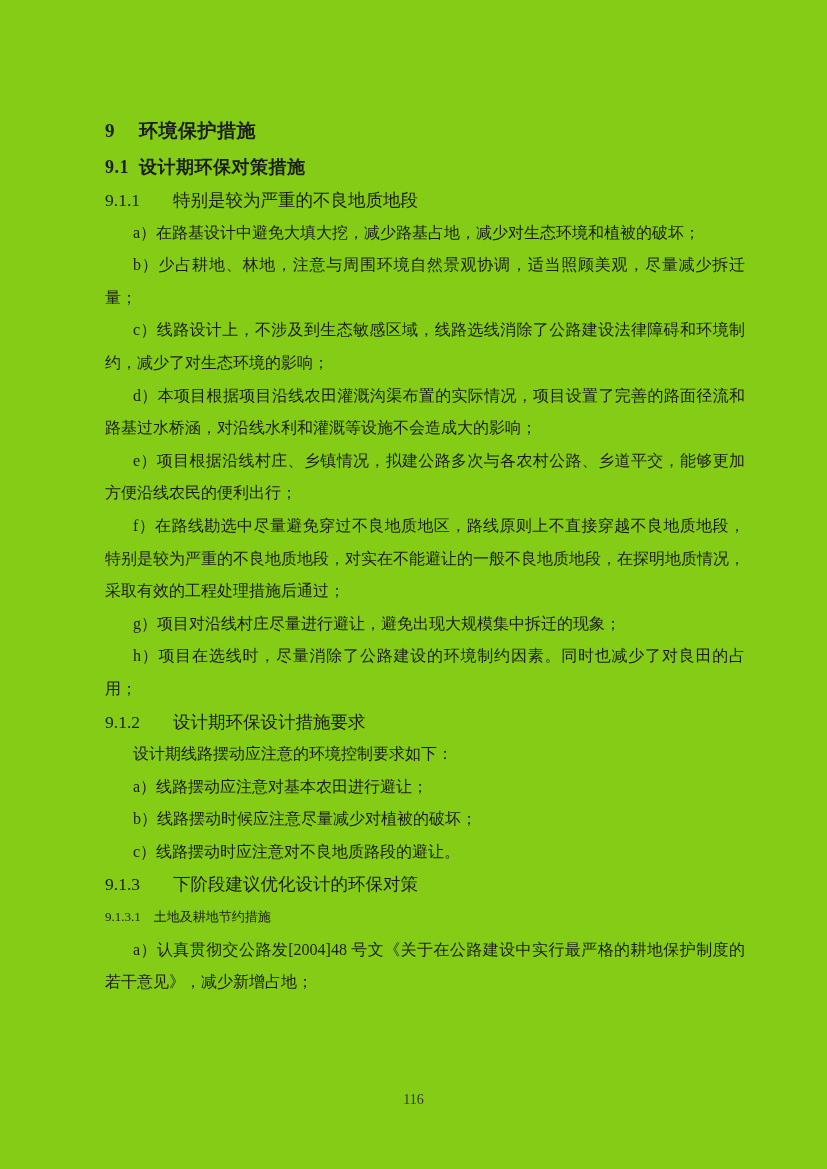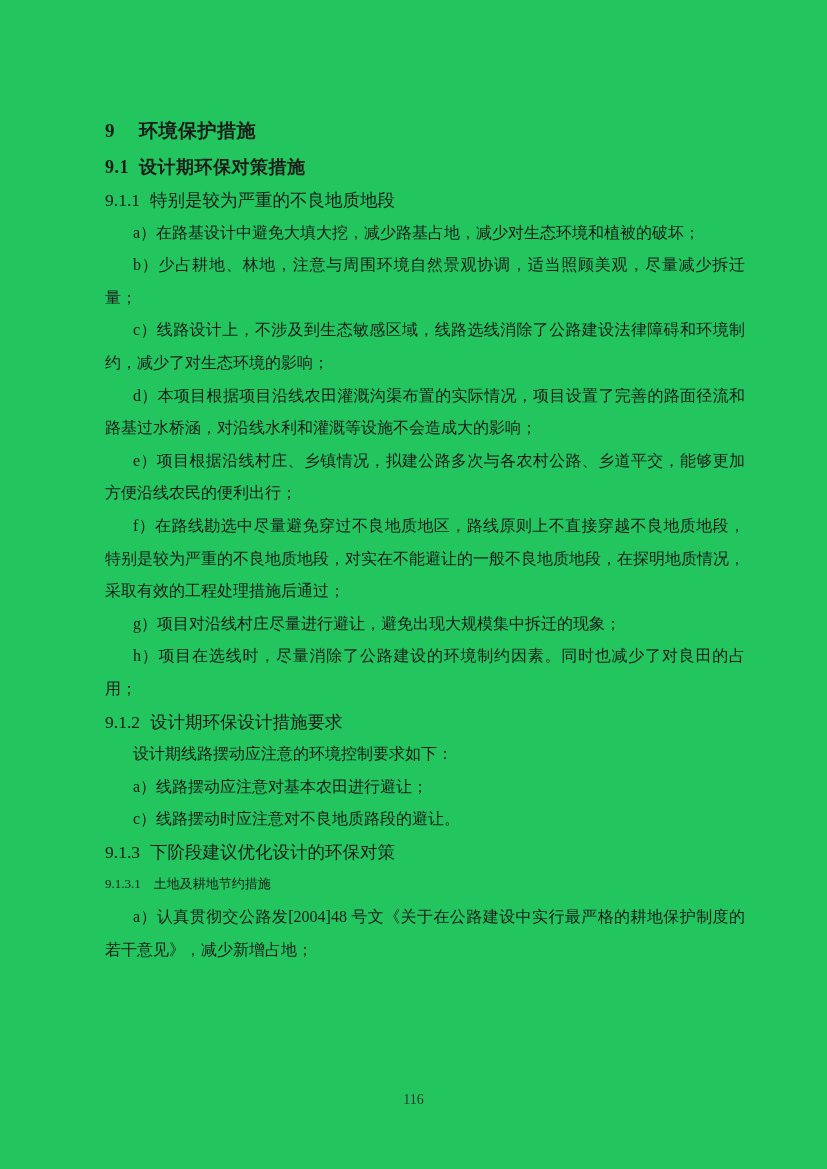--- a/index.html
+++ b/index.html
@@ -9,21 +9,21 @@
     background: #ffffff;
     font-family: "Liberation Serif", "DejaVu Serif", serif;
     color: #1c1c1c;
     position: relative;
     overflow: hidden;
   }
   .page {
     position: absolute;
     top: 0; left: 0;
     width: 827px; height: 1169px;
-    background: #22c55e;
+    background: #84cc16;
   }
   .content {
     position: absolute;
     top: 114px;
     left: 105px;
     width: 640px;
   }
   .h1 {
     font-size: 19px;
     font-weight: bold;
@@ -42,21 +42,21 @@
     font-weight: normal;
     line-height: 32.6px;
   }
   .h4 {
     font-size: 13px;
     font-weight: normal;
     line-height: 32.6px;
   }
   .h1 .num { margin-right: 24px; }
   .h2 .num { margin-right: 10px; }
-  .h3 .num { margin-right: 10px; }
+  .h3 .num { margin-right: 33px; }
   .h4 .num { margin-right: 13px; }
   .para {
     font-size: 16px;
     line-height: 32.6px;
     text-indent: 28px;
     text-align: justify;
     text-justify: inter-ideograph;
   }
   .footer {
     position: absolute;
@@ -95,20 +95,21 @@
     <p class="para">f）在路线勘选中尽量避免穿过不良地质地区，路线原则上不直接穿越不良地质地段，特别是较为严重的不良地质地段，对实在不能避让的一般不良地质地段，在探明地质情况，采取有效的工程处理措施后通过；</p>
     <p class="para">g）项目对沿线村庄尽量进行避让，避免出现大规模集中拆迁的现象；</p>
     <p class="para">h）项目在选线时，尽量消除了公路建设的环境制约因素。同时也减少了对良田的占用；</p>
 
     <div class="h3">
       <span class="num">9.1.2</span><span>设计期环保设计措施要求</span>
     </div>
 
     <p class="para">设计期线路摆动应注意的环境控制要求如下：</p>
     <p class="para">a）线路摆动应注意对基本农田进行避让；</p>
+    <p class="para">b）线路摆动时候应注意尽量减少对植被的破坏；</p>
     <p class="para">c）线路摆动时应注意对不良地质路段的避让。</p>
 
     <div class="h3">
       <span class="num">9.1.3</span><span>下阶段建议优化设计的环保对策</span>
     </div>
 
     <div class="h4">
       <span class="num">9.1.3.1</span><span>土地及耕地节约措施</span>
     </div>
 

